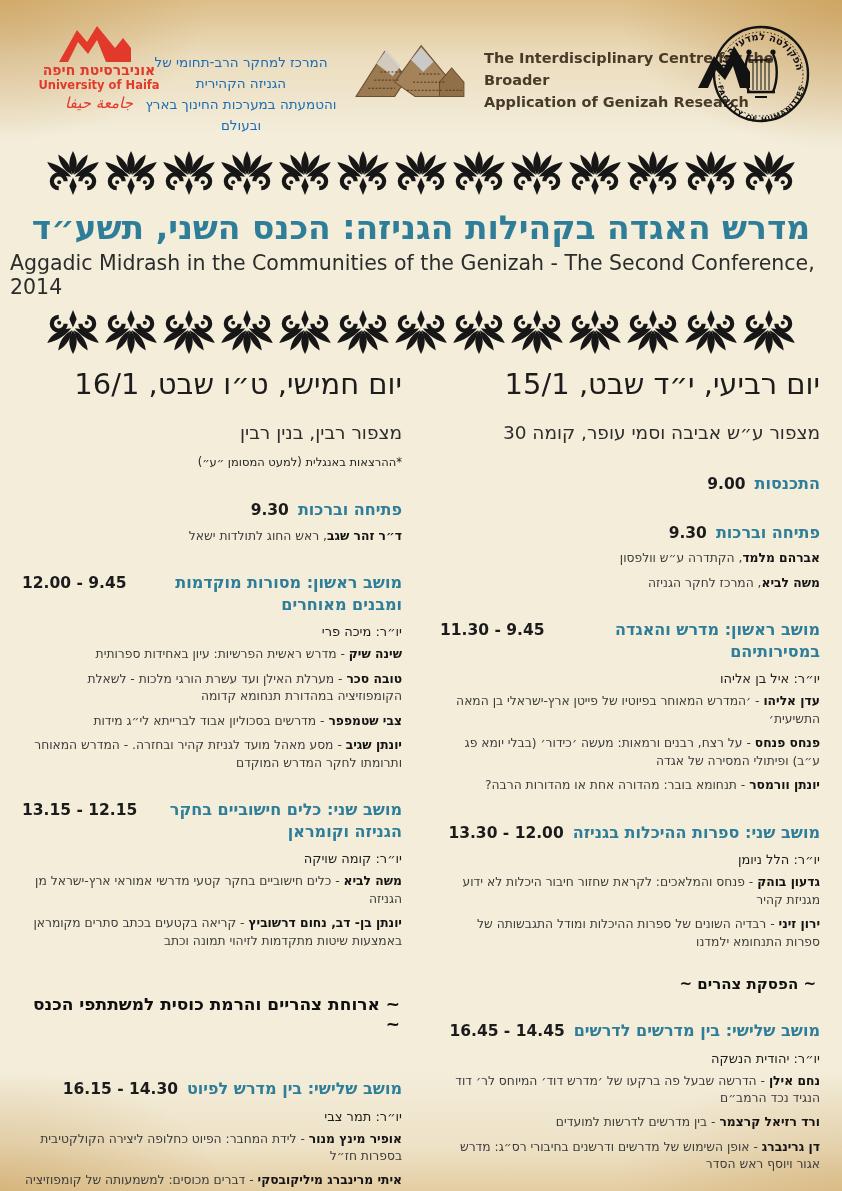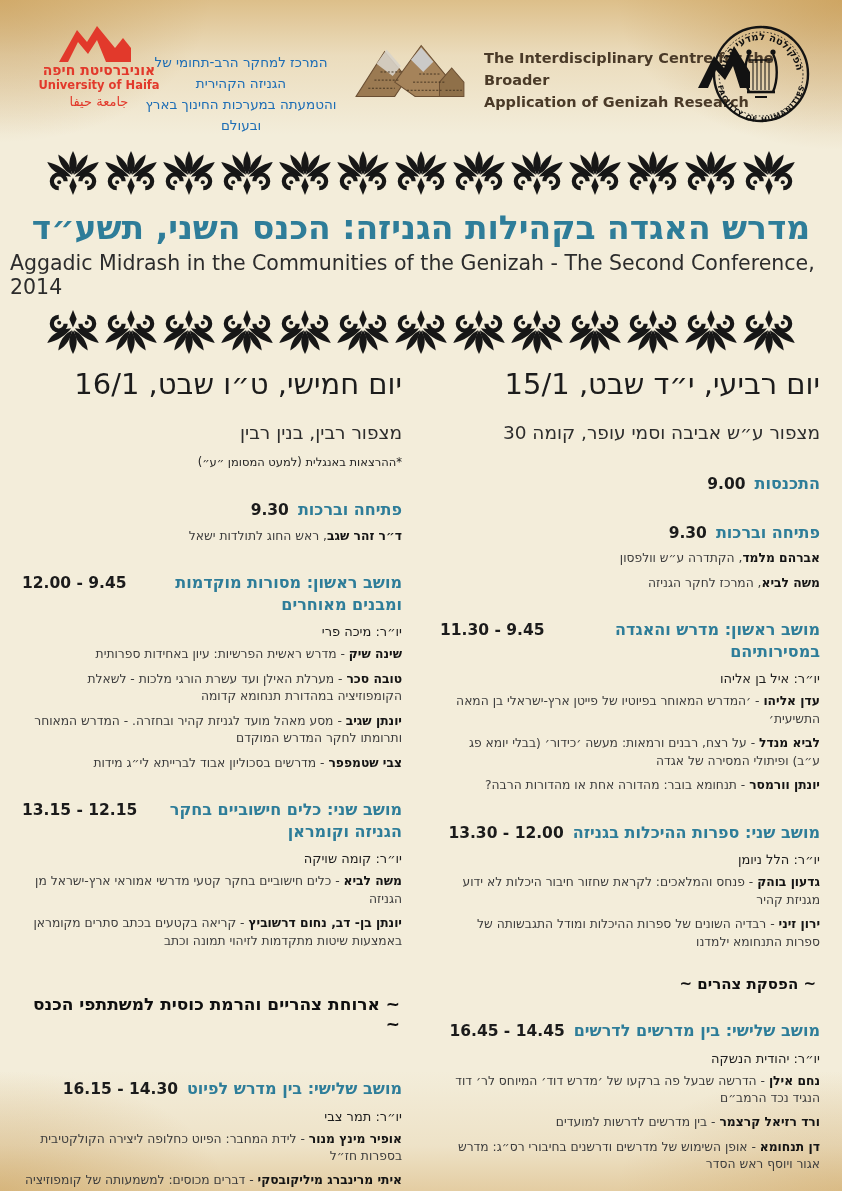--- a/index.html
+++ b/index.html
@@ -21,21 +21,21 @@
       radial-gradient(ellipse 300px 160px at 0% 100%, rgba(186,136,58,.40), rgba(186,136,58,0) 75%),
       radial-gradient(ellipse 300px 160px at 100% 100%, rgba(186,136,58,.30), rgba(186,136,58,0) 75%),
       #f3edda;
   }
   
   .header{position:relative;height:148px;}
   .uoh{position:absolute;left:36px;top:24px;width:126px;text-align:center;}
   .uoh-mark{width:86px;height:40px;display:block;margin:0 auto;}
   .uoh-he{font-size:14px;font-weight:bold;color:var(--red);direction:rtl;margin-top:-2px;}
   .uoh-en{font-size:11.5px;font-weight:bold;color:var(--red);}
-  .uoh-ar{font-size:13px;color:var(--red);margin-top:2px;}
+  .uoh-ar{font-size:15px;color:var(--red);margin-top:2px;font-style:italic;}
   .hdr-he{position:absolute;left:142px;top:52px;width:198px;direction:rtl;text-align:center;
           color:var(--blue);font-size:13.5px;line-height:1.55;white-space:pre-line;}
   .frag{position:absolute;left:350px;top:36px;width:120px;height:74px;}
   .hdr-en{position:absolute;left:484px;top:48px;color:var(--brown);font-weight:bold;
           font-size:14.5px;line-height:1.5;white-space:pre-line;}
   .seal{position:absolute;left:698px;top:14px;width:126px;height:120px;}
   
   .ornament{display:flex;justify-content:center;height:46px;padding:0 40px;margin-top:2px;}
   .ornament svg{width:58px;height:46px;display:block;}
   .ornament.flip svg{transform:scaleY(-1);}
@@ -520,42 +520,42 @@
             <p class="spk"><b class="spk-name">אברהם מלמד</b><span class="spk-desc">, הקתדרה ע״ש וולפסון</span></p>
             <p class="spk"><b class="spk-name">משה לביא</b><span class="spk-desc">, המרכז לחקר הגניזה</span></p>
           </div>
           <div class="item session">
             <p class="item-head">
               <span class="time">9.45 - 11.30</span>
               <span class="stitle">מושב ראשון: מדרש והאגדה במסירותיהם</span>
             </p>
             <p class="chair">יו״ר: איל בן אליהו</p>
             <p class="spk"><b class="spk-name">עדן אליהו</b><span class="spk-desc"> - ׳המדרש המאוחר בפיוטיו של פייטן ארץ-ישראלי בן המאה התשיעית׳</span></p>
-            <p class="spk"><b class="spk-name">לביא מנדל</b><span class="spk-desc"> - על רצח, רבנים ורמאות: מעשה ׳כידור׳ (בבלי יומא פג ע״ב) ופיתולי המסירה של אגדה</span></p>
+            <p class="spk"><b class="spk-name">פנחס פנחס</b><span class="spk-desc"> - על רצח, רבנים ורמאות: מעשה ׳כידור׳ (בבלי יומא פג ע״ב) ופיתולי המסירה של אגדה</span></p>
             <p class="spk"><b class="spk-name">יונתן וורמסר</b><span class="spk-desc"> - תנחומא בובר: מהדורה אחת או מהדורות הרבה?</span></p>
           </div>
           <div class="item session">
             <p class="item-head">
               <span class="time">12.00 - 13.30</span>
               <span class="stitle">מושב שני: ספרות ההיכלות בגניזה</span>
             </p>
             <p class="chair">יו״ר: הלל ניומן</p>
             <p class="spk"><b class="spk-name">גדעון בוהק</b><span class="spk-desc"> - פנחס והמלאכים: לקראת שחזור חיבור היכלות לא ידוע מגניזת קהיר</span></p>
             <p class="spk"><b class="spk-name">ירון זיני</b><span class="spk-desc"> - רבדיה השונים של ספרות ההיכלות ומודל התגבשותה של ספרות התנחומא ילמדנו</span></p>
           </div>
           <p class="break-line">~ הפסקת צהרים ~</p>
           <div class="item session">
             <p class="item-head">
               <span class="time">14.45 - 16.45</span>
               <span class="stitle">מושב שלישי: בין מדרשים לדרשים</span>
             </p>
             <p class="chair">יו״ר: יהודית הנשקה</p>
             <p class="spk"><b class="spk-name">נחם אילן</b><span class="spk-desc"> - הדרשה שבעל פה ברקעו של ׳מדרש דוד׳ המיוחס לר׳ דוד הנגיד נכד הרמב״ם</span></p>
             <p class="spk"><b class="spk-name">ורד רזיאל קרצמר</b><span class="spk-desc"> - בין מדרשים לדרשות למועדים</span></p>
-            <p class="spk"><b class="spk-name">דן תנחומא</b><span class="spk-desc"> - אופן השימוש של מדרשים ודרשנים בחיבורי רס״ג: מדרש אגור ויוסף ראש הסדר</span></p>
+            <p class="spk"><b class="spk-name">דן גרינברג</b><span class="spk-desc"> - אופן השימוש של מדרשים ודרשנים בחיבורי רס״ג: מדרש אגור ויוסף ראש הסדר</span></p>
           </div>
         </div>
     </div>
     <div class="day-col">
       <h2 class="day-title">יום חמישי, ט״ו שבט, 16/1</h2>
       <div class="venue">מצפור רבין, בנין רבין</div>
       <div class="note">*ההרצאות באנגלית (למעט המסומן ״ע״)</div>
       <div class="day-items">
           <div class="item">
             <p class="item-head">
@@ -565,22 +565,22 @@
             <p class="spk"><b class="spk-name">ד״ר זהר שגב</b><span class="spk-desc">, ראש החוג לתולדות ישאל</span></p>
           </div>
           <div class="item session">
             <p class="item-head">
               <span class="time">9.45 - 12.00</span>
               <span class="stitle">מושב ראשון: מסורות מוקדמות ומבנים מאוחרים</span>
             </p>
             <p class="chair">יו״ר: מיכה פרי</p>
             <p class="spk"><b class="spk-name">שינה שיק</b><span class="spk-desc"> - מדרש ראשית הפרשיות: עיון באחידות ספרותית</span></p>
             <p class="spk"><b class="spk-name">טובה סכר</b><span class="spk-desc"> - מערלת האילן ועד עשרת הורגי מלכות - לשאלת הקומפוזיציה במהדורת תנחומא קדומה</span></p>
+            <p class="spk"><b class="spk-name">צבי שטמפפר</b><span class="spk-desc"> - מדרשים בסכוליון אבוד לברייתא לי״ג מידות</span></p>
             <p class="spk"><b class="spk-name">יונתן שגיב</b><span class="spk-desc"> - מסע מאהל מועד לגניזת קהיר ובחזרה. - המדרש המאוחר ותרומתו לחקר המדרש המוקדם</span></p>
-            <p class="spk"><b class="spk-name">צבי שטמפפר</b><span class="spk-desc"> - מדרשים בסכוליון אבוד לברייתא לי״ג מידות</span></p>
           </div>
           <div class="item session">
             <p class="item-head">
               <span class="time">12.15 - 13.15</span>
               <span class="stitle">מושב שני: כלים חישוביים בחקר הגניזה וקומראן</span>
             </p>
             <p class="chair">יו״ר: קומה שויקה</p>
             <p class="spk"><b class="spk-name">משה לביא</b><span class="spk-desc"> - כלים חישוביים בחקר קטעי מדרשי אמוראי ארץ-ישראל מן הגניזה</span></p>
             <p class="spk"><b class="spk-name">יונתן בן- דב, נחום דרשוביץ</b><span class="spk-desc"> - קריאה בקטעים בכתב סתרים מקומראן באמצעות שיטות מתקדמות לזיהוי תמונה וכתב</span></p>
           </div>

